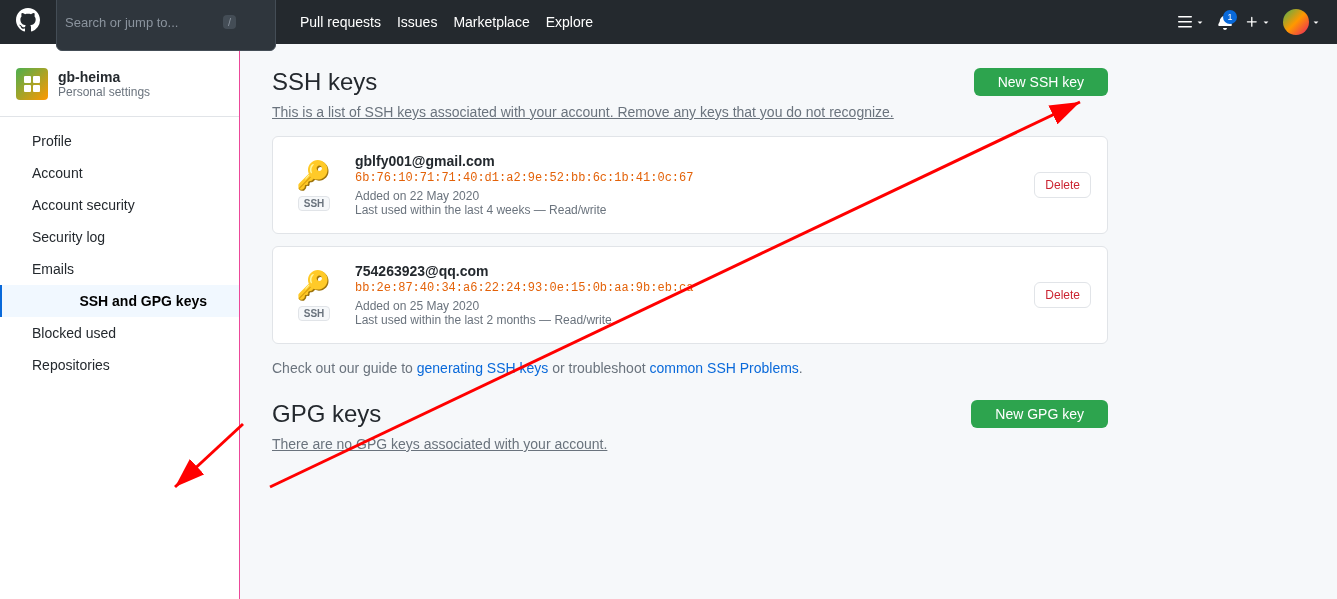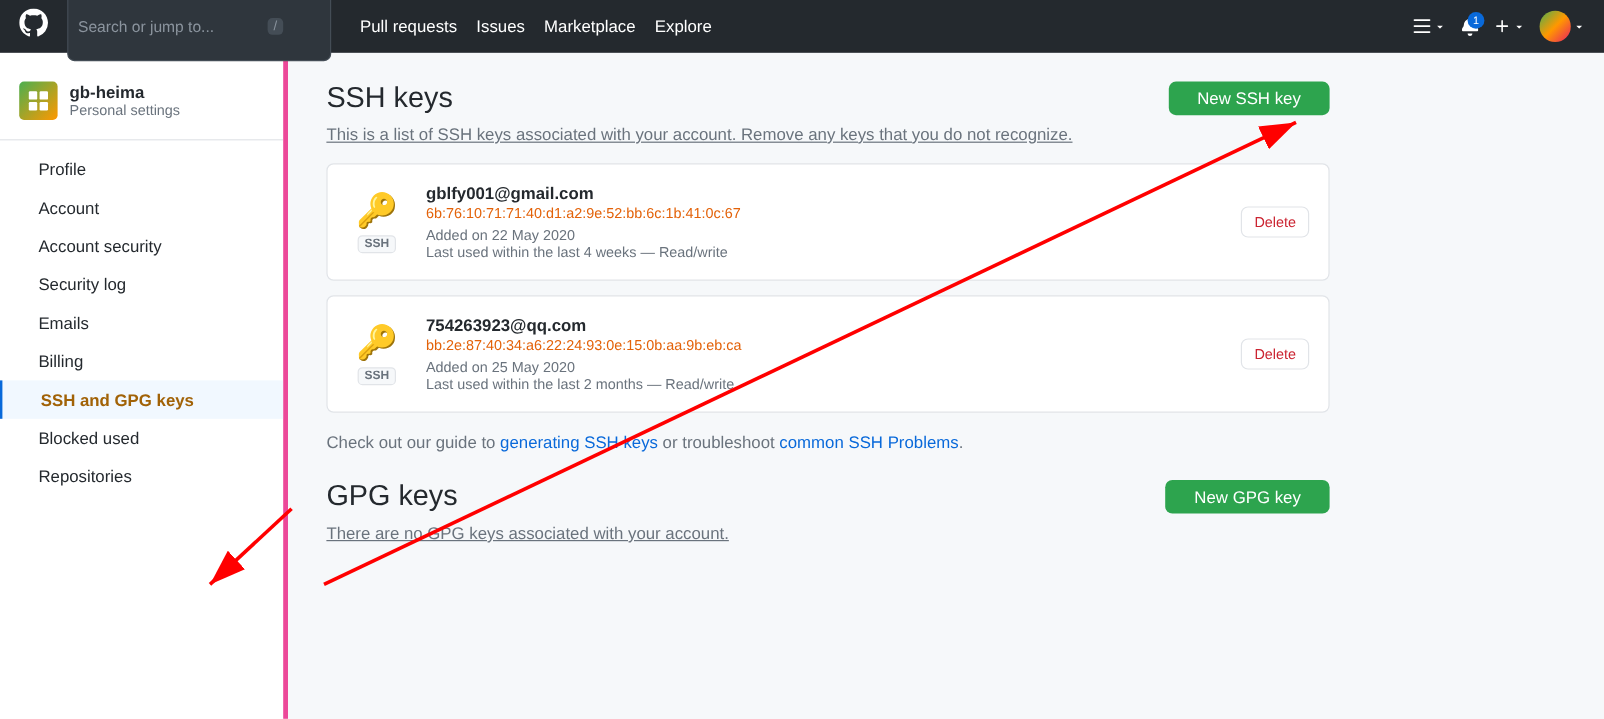--- a/index.html
+++ b/index.html
@@ -75,21 +75,21 @@
     .page-wrapper {
       display: flex;
       margin-top: 44px;
       min-height: calc(100vh - 44px);
     }
 
     
     .sidebar {
       width: 240px;
       background: white;
-      border-right: 4px solid #ec4899;
+      border-right: 1px solid #ec4899;
       padding: 16px 0;
       flex-shrink: 0;
       position: fixed;
       top: 44px;
       bottom: 0;
       overflow-y: auto;
     }
     .sidebar-user {
       display: flex;
       align-items: center;
@@ -112,21 +112,21 @@
     .sidebar-username { font-weight: 600; font-size: 14px; color: #24292e; }
     .sidebar-subtitle { font-size: 12px; color: #6a737d; }
     .sidebar-item {
       display: block;
       padding: 8px 32px;
       color: #24292e;
       text-decoration: none;
       font-size: 14px;
       cursor: pointer;
     }
-    .sidebar-item.active { background: #f1f8ff; color: #a16207; font-weight: 600; border-left: 2px solid #0969da; }
+    .sidebar-item.active { background: #f1f8ff; color: #000000; font-weight: 600; border-left: 2px solid #0969da; text-align: right; }
 
     
     .main-content {
       margin-left: 240px;
       flex: 1;
       padding: 24px 32px;
       max-width: 900px;
     }
 
     
@@ -183,21 +183,21 @@
       background: #f6f8fa;
       border: 1px solid #e1e4e8;
       border-radius: 4px;
       font-size: 10px;
       font-weight: 600;
       color: #6a737d;
       padding: 1px 5px;
     }
     .key-details { flex: 1; }
     .key-email { font-weight: 600; font-size: 14px; color: #24292e; margin-bottom: 2px; }
-    .key-fingerprint { font-family: Liberation Sans, sans-serif; font-size: 12px; color: #e36209; margin-bottom: 4px; }
+    .key-fingerprint { font-family: Liberation Mono, monospace; font-size: 12px; color: #e36209; margin-bottom: 4px; }
     .key-meta { font-size: 12px; color: #6a737d; }
     .key-meta .last-used { color: #6a737d; }
     .btn-delete {
       background: white;
       border: 1px solid #e1e4e8;
       border-radius: 6px;
       padding: 5px 10px;
       font-size: 12px;
       color: #cb2431;
       cursor: pointer;
@@ -296,21 +296,20 @@
       <div>
         <div class="sidebar-username">gb-heima</div>
         <div class="sidebar-subtitle">Personal settings</div>
       </div>
     </div>
     <a class="sidebar-item">Profile</a>
     <a class="sidebar-item">Account</a>
     <a class="sidebar-item">Account security</a>
     <a class="sidebar-item">Security log</a>
     <a class="sidebar-item">Emails</a>
-    <a class="sidebar-item">Billing</a>
     <a class="sidebar-item active">SSH and GPG keys</a>
     <a class="sidebar-item">Blocked used</a>
     <a class="sidebar-item">Repositories</a>
   </aside>
 
   <main class="main-content">
 
     <div>
       <div class="section-header">
         <h2 class="section-title">SSH keys</h2>

